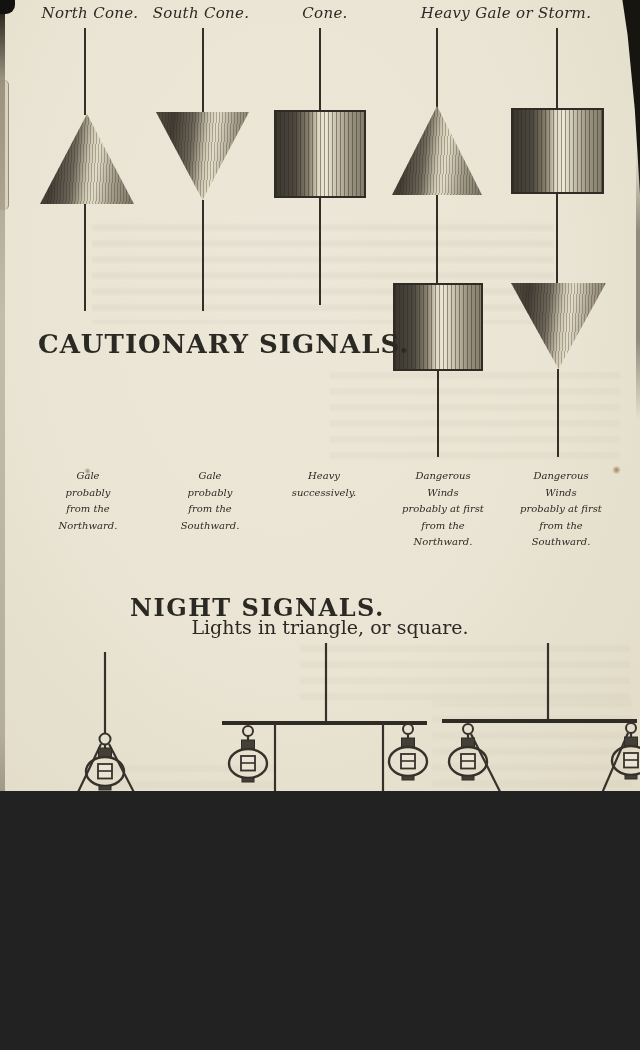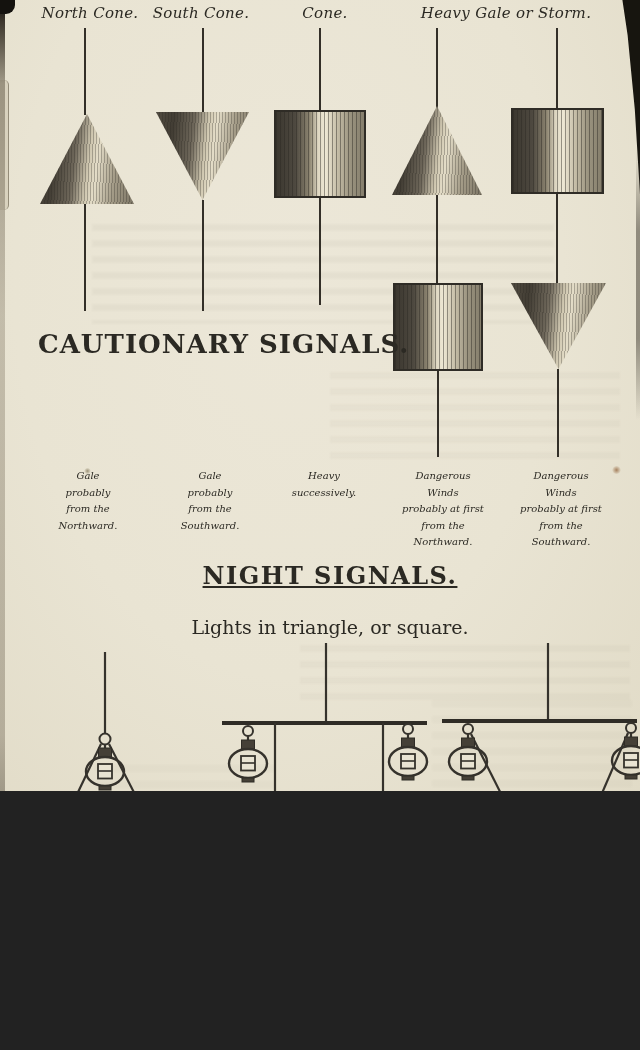--- a/index.html
+++ b/index.html
@@ -43,22 +43,22 @@
   .drum{position:absolute;border:2px solid #2f2c26;box-sizing:border-box;
     background:
       repeating-linear-gradient(90deg, rgba(43,40,34,.45) 0 1px, rgba(0,0,0,0) 1px 4px),
       linear-gradient(90deg,#3b372f 0%,#4e4940 22%,#8d8571 38%,#ded7c2 48%,#eee8d4 56%,
         #c5bda7 70%,#9b9480 84%,#857e6c 100%);}
   
   .h-caution{position:absolute;left:38px;top:329px;font-weight:bold;font-size:26px;
     letter-spacing:1px;}
   .caption{position:absolute;top:468px;font-style:italic;font-size:10px;line-height:16.5px;
     text-align:center;white-space:pre-line;}
-  .h-night{position:absolute;left:130px;top:561px;width:400px;text-align:center;
-    font-weight:bold;font-size:24px;letter-spacing:1.5px;text-decoration:underline;}
+  .h-night{position:absolute;left:130px;top:593px;width:400px;text-align:left;
+    font-weight:bold;font-size:24px;letter-spacing:1.5px;}
   .h-night-sub{position:absolute;left:130px;top:595px;width:400px;text-align:center;
     font-size:18px;}
   .h-night-desc{position:absolute;left:130px;top:616px;width:400px;text-align:center;
     font-size:19px;}
   
   svg.night{position:absolute;left:0;top:640px;}
   .ln{stroke:#35322c;stroke-width:2.2;fill:none;}
   .yard{stroke:#2f2c26;stroke-width:4;fill:none;}
   .ring{stroke:#35322c;stroke-width:2;fill:none;}
   .lf{fill:#454037;stroke:#2f2c26;stroke-width:1;}

